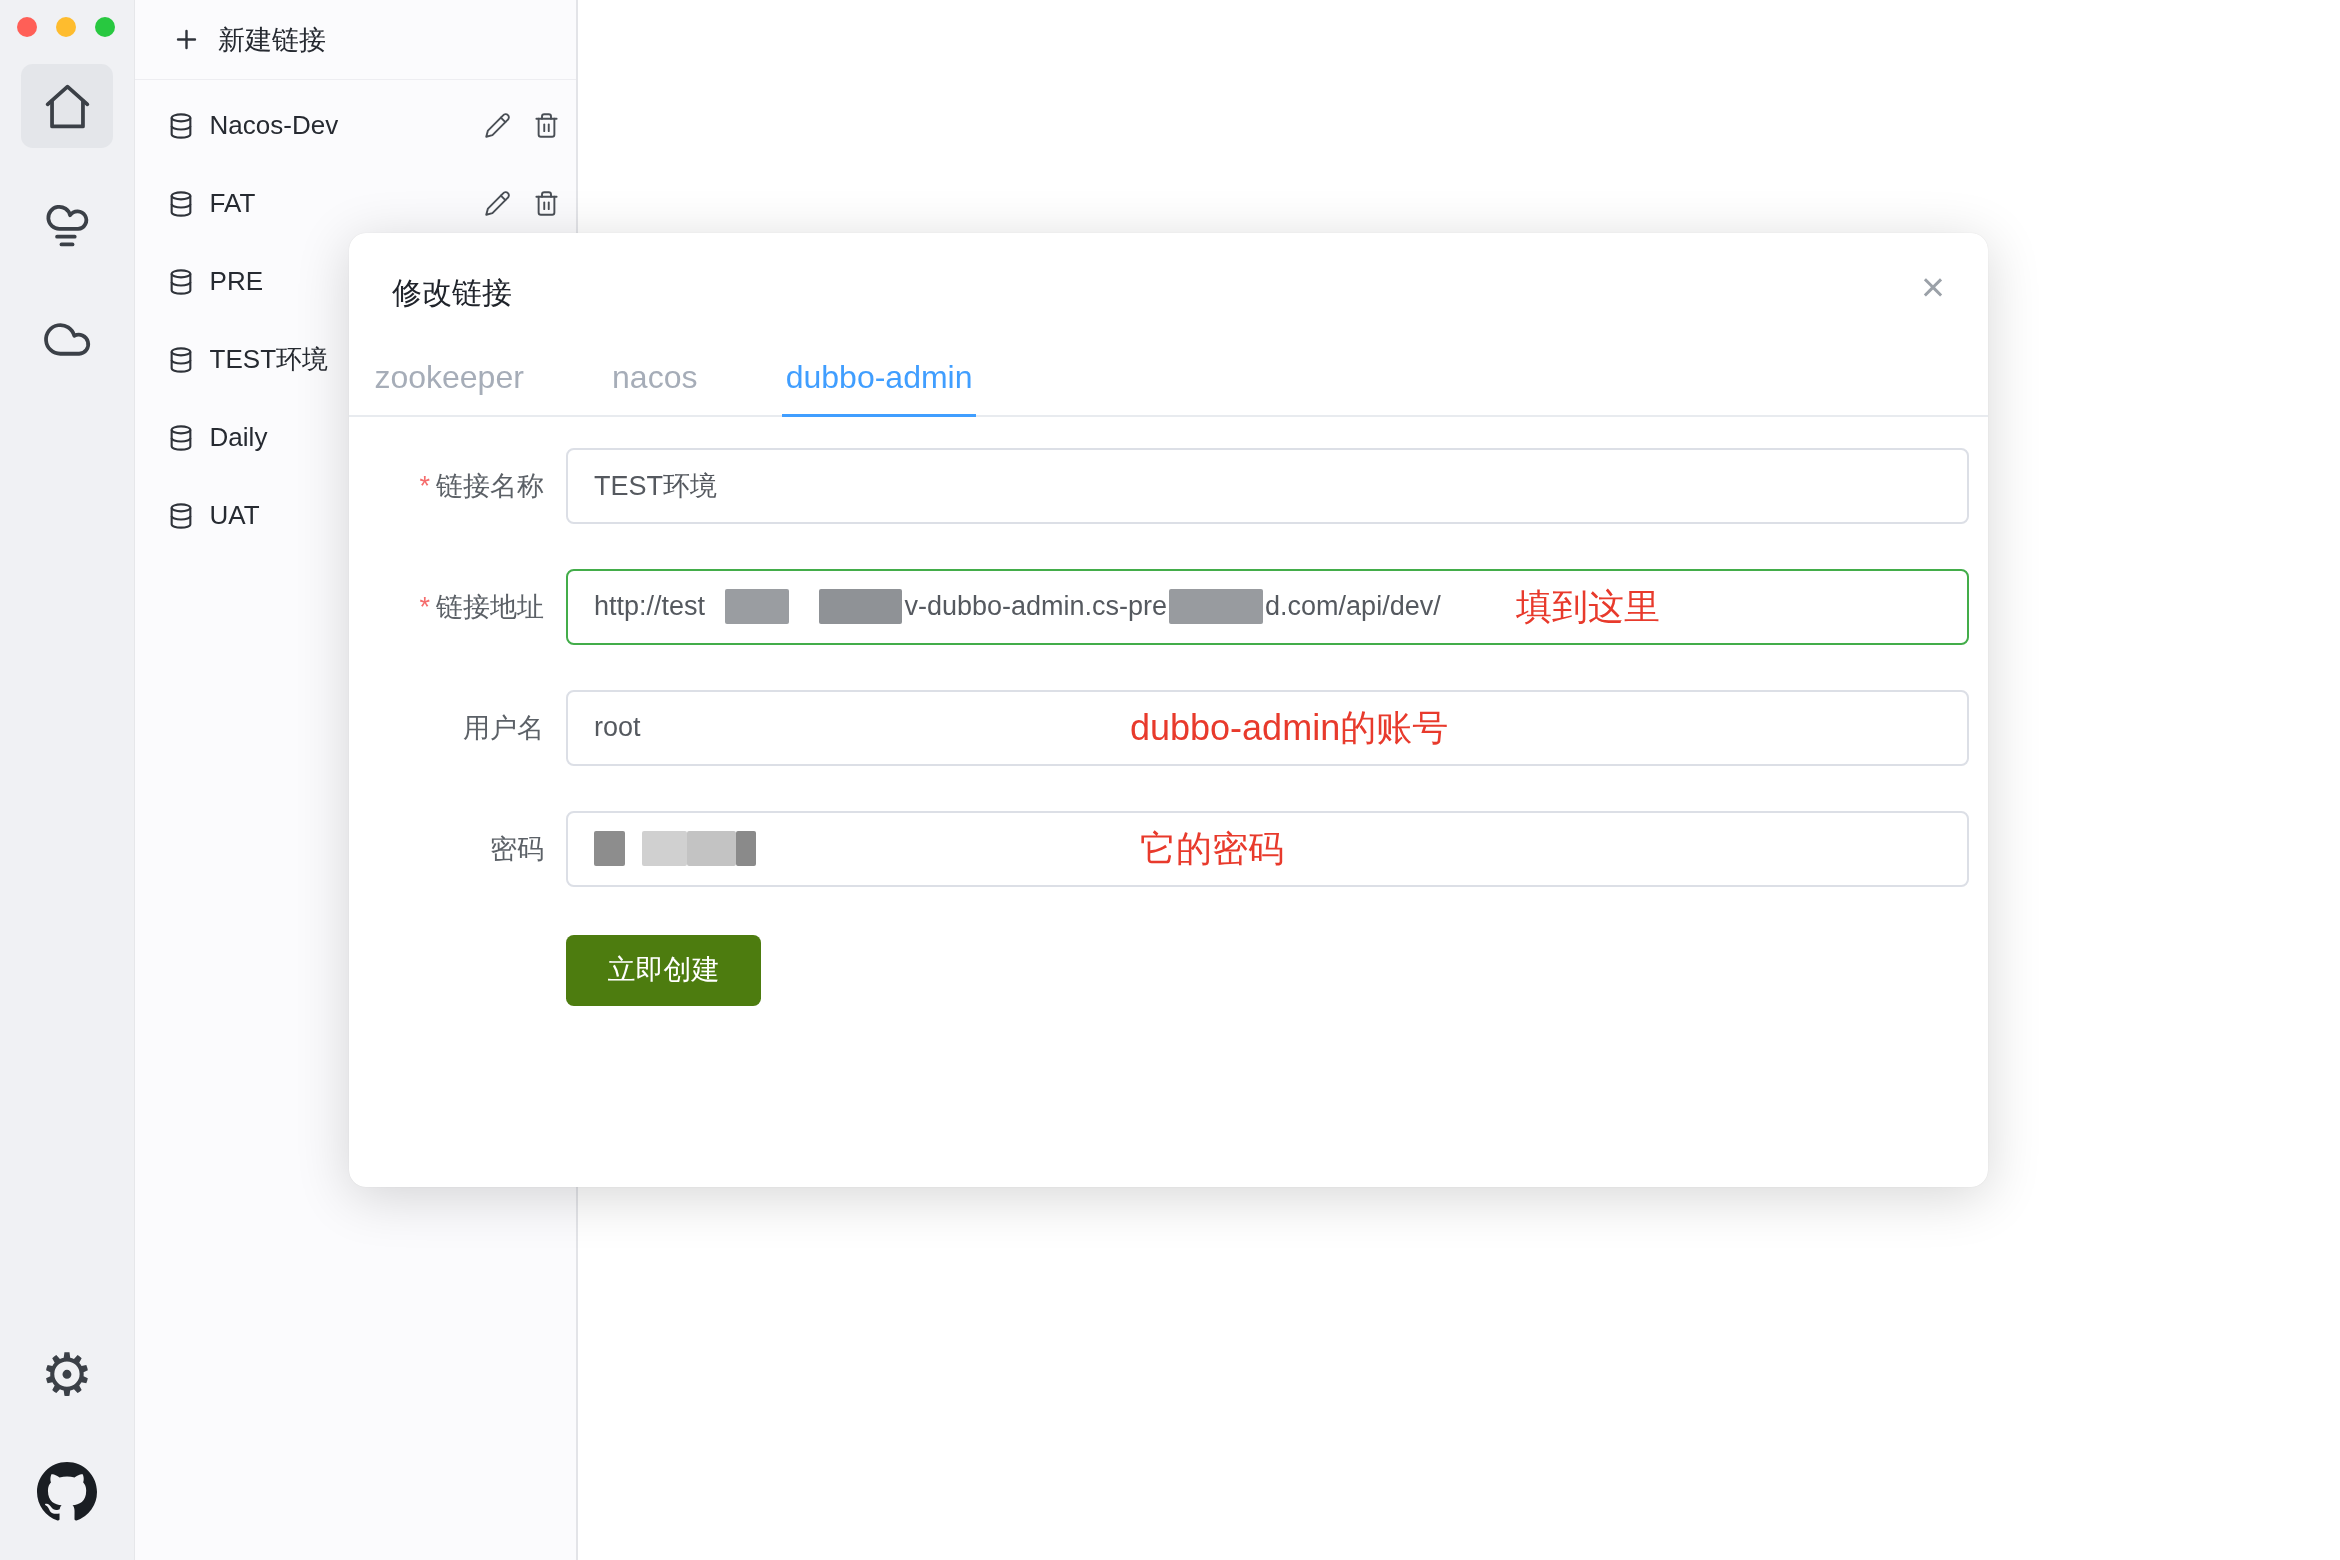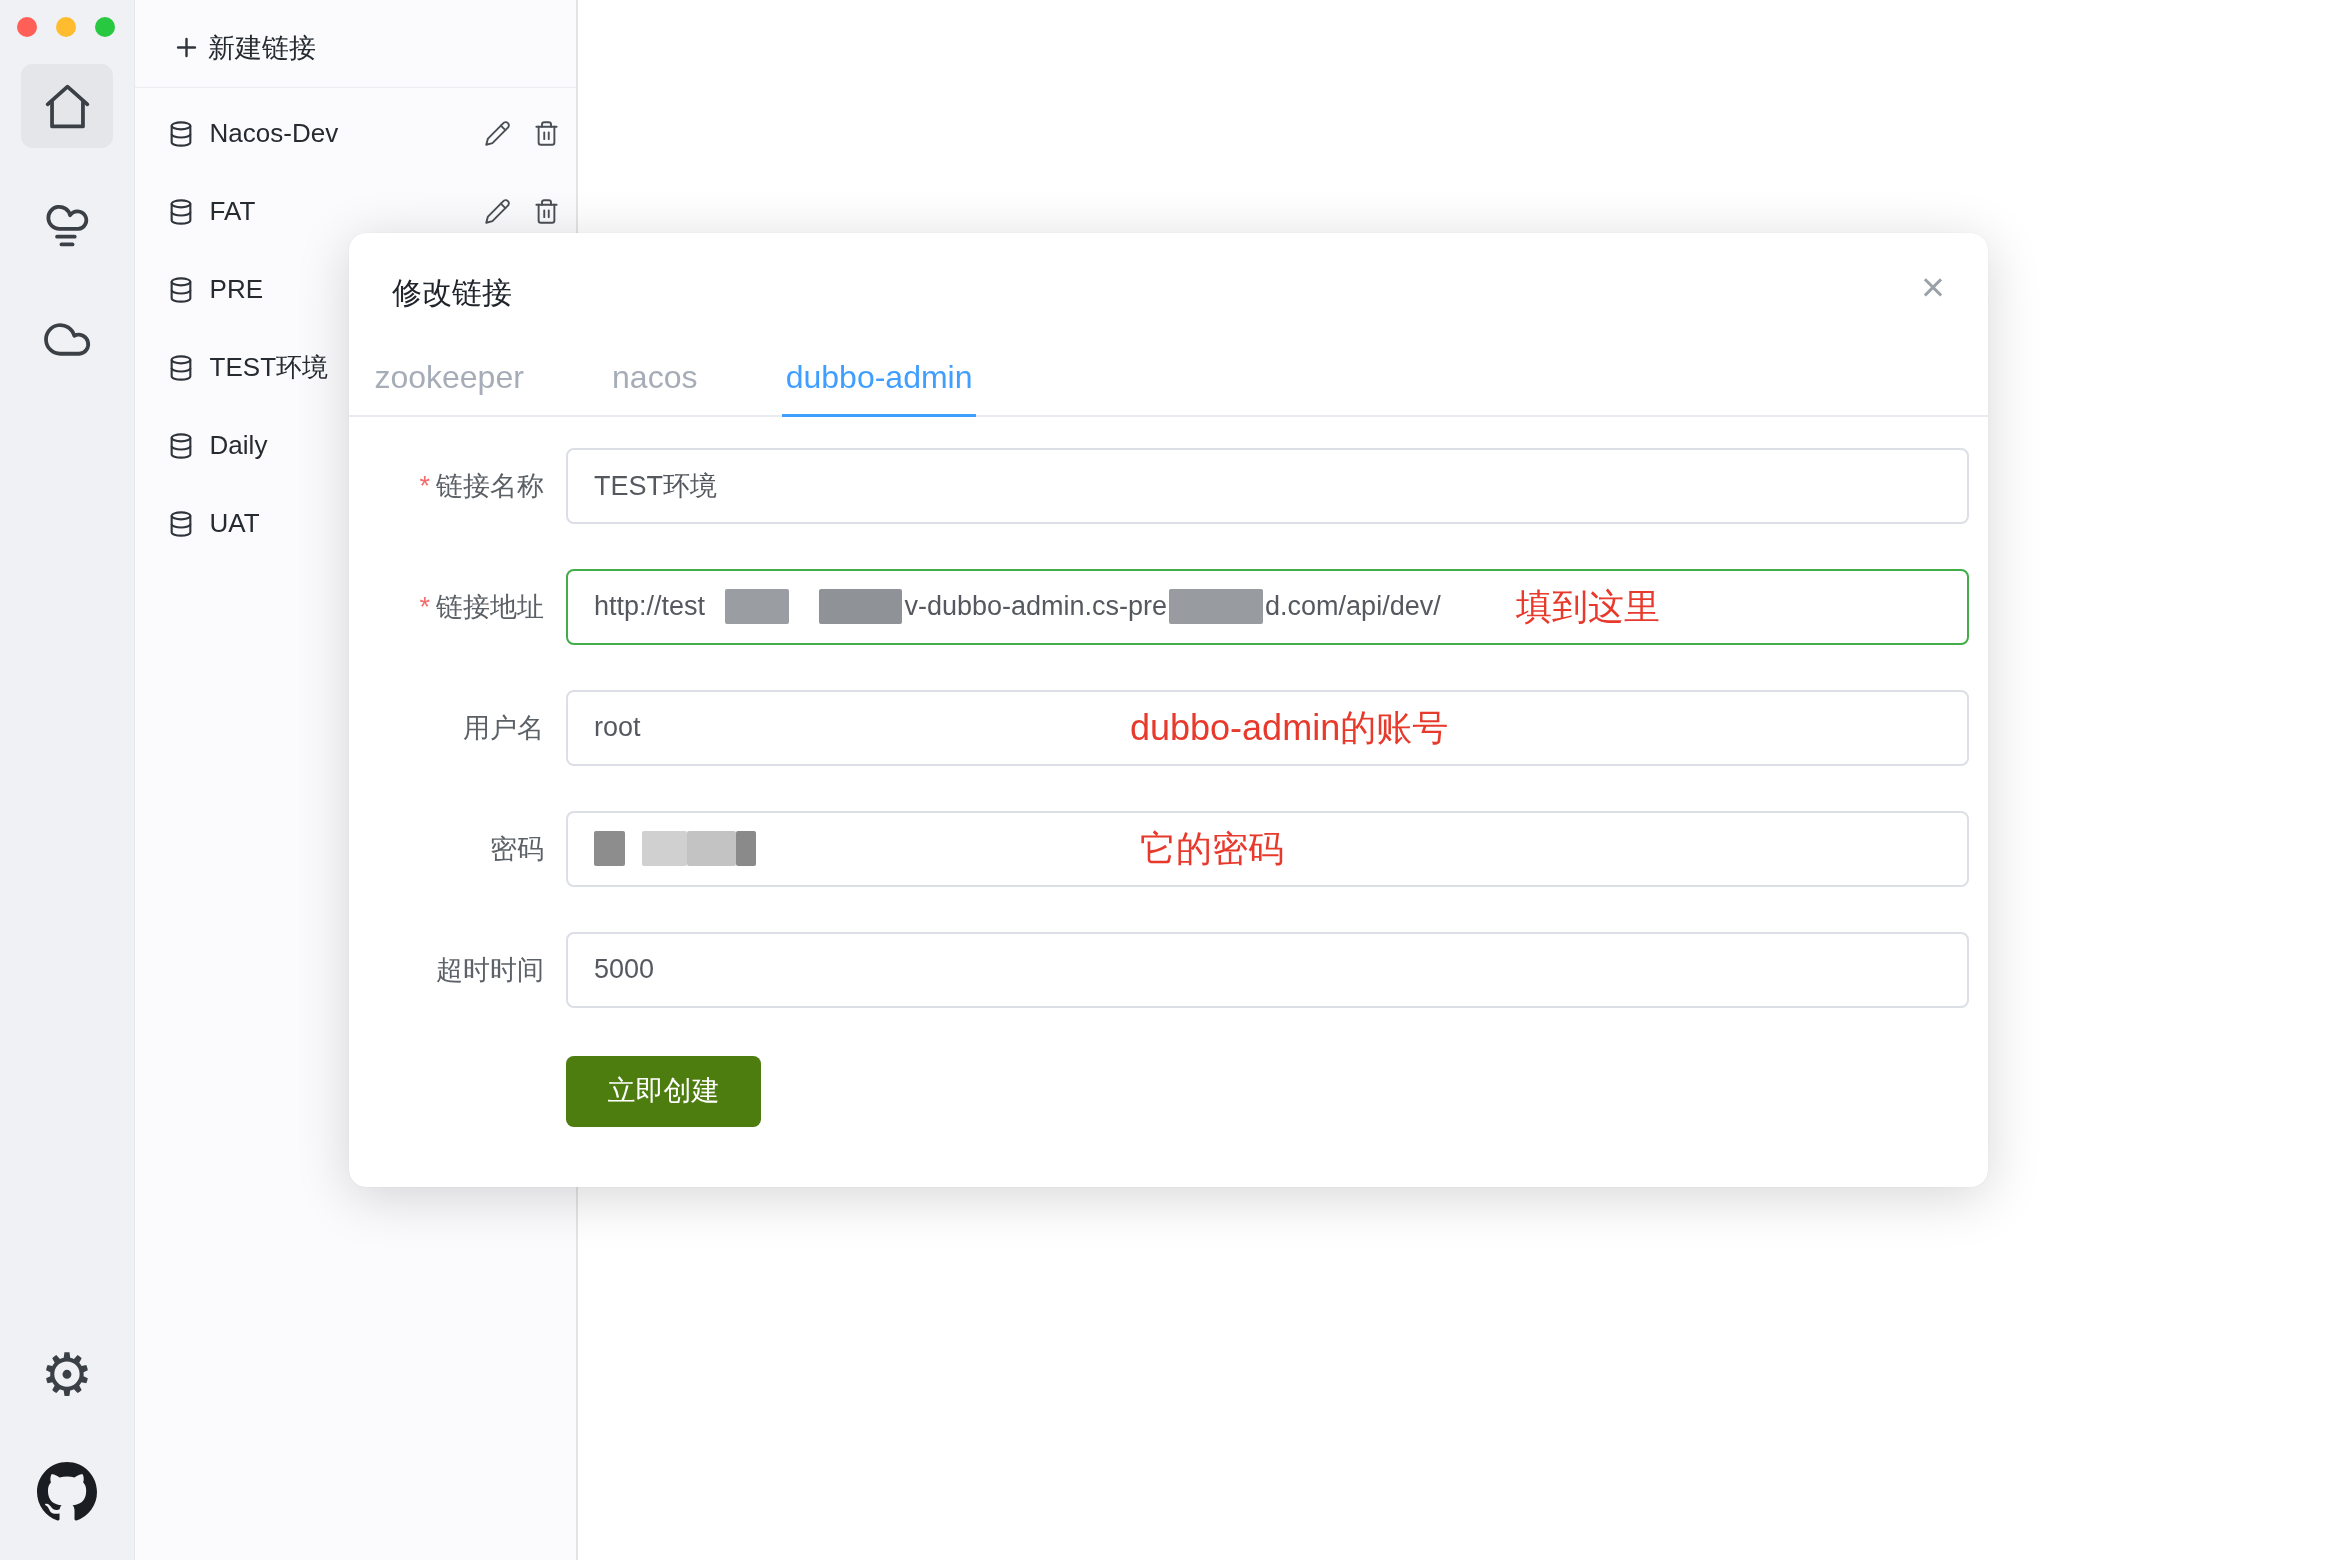--- a/index.html
+++ b/index.html
@@ -44,23 +44,23 @@
   .rail-gear{top:1344px;width:68px;height:62px;font-size:59px;line-height:1;color:#3b4047;}
   .rail-github{top:1461px;width:62px;height:62px;}
   .rail-github svg{width:60px;height:60px;fill:#1a1e23;stroke:none;}
 
   
   .sidebar{
     position:absolute;left:135px;top:0;width:443px;height:1560px;
     background:#fbfbfd;border-right:2px solid #e3e4e8;
   }
   .sidebar-header{
-    height:80px;display:flex;align-items:center;gap:7px;
+    height:80px;display:flex;align-items:center;gap:17px;
     padding-left:37px;border-bottom:1px solid #ededf1;cursor:pointer;
-    font-size:27px;color:#262a31;margin-top:8px;
+    font-size:27px;color:#262a31;
   }
   .sidebar-header svg{width:29px;height:29px;fill:none;stroke:#30343b;stroke-width:2;stroke-linecap:round;}
   .conn-list{padding-top:6.8px;}
   .conn-item{
     height:78px;display:flex;align-items:center;gap:14.6px;
     padding-left:32px;padding-right:15.6px;cursor:pointer;
     font-size:26px;color:#262a31;
   }
   .conn-item .db{width:28px;height:28px;flex:none;}
   .conn-item svg.db{fill:none;stroke:#2f333a;stroke-width:1.8;}
@@ -320,28 +320,20 @@
         </div>
         <div class="input">
           <span class="blk pblk-a"></span>
           <span class="blk pblk-b"></span>
           <span class="blk pblk-c"></span>
           <span class="blk pblk-d"></span>
           <span class="annotation anno-password">它的密码</span>
         </div>
       </div>
 
-      <div class="row">
-        <div class="row-label">
-          <span>超时时间</span>
-        </div>
-        <div class="input">
-          <span>5000</span>
-        </div>
-      </div>
 
       <div class="submit-row">
         <button class="submit-btn">立即创建</button>
       </div>
 
     </div>
   </div>
 
 </div>
 

